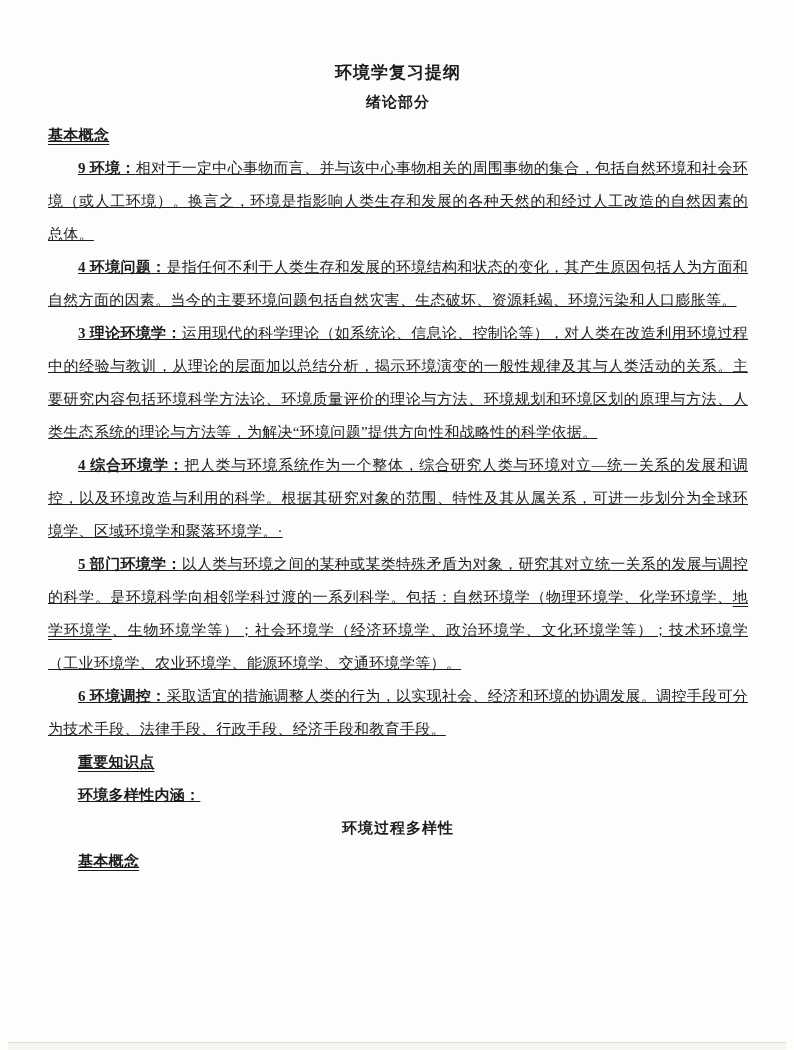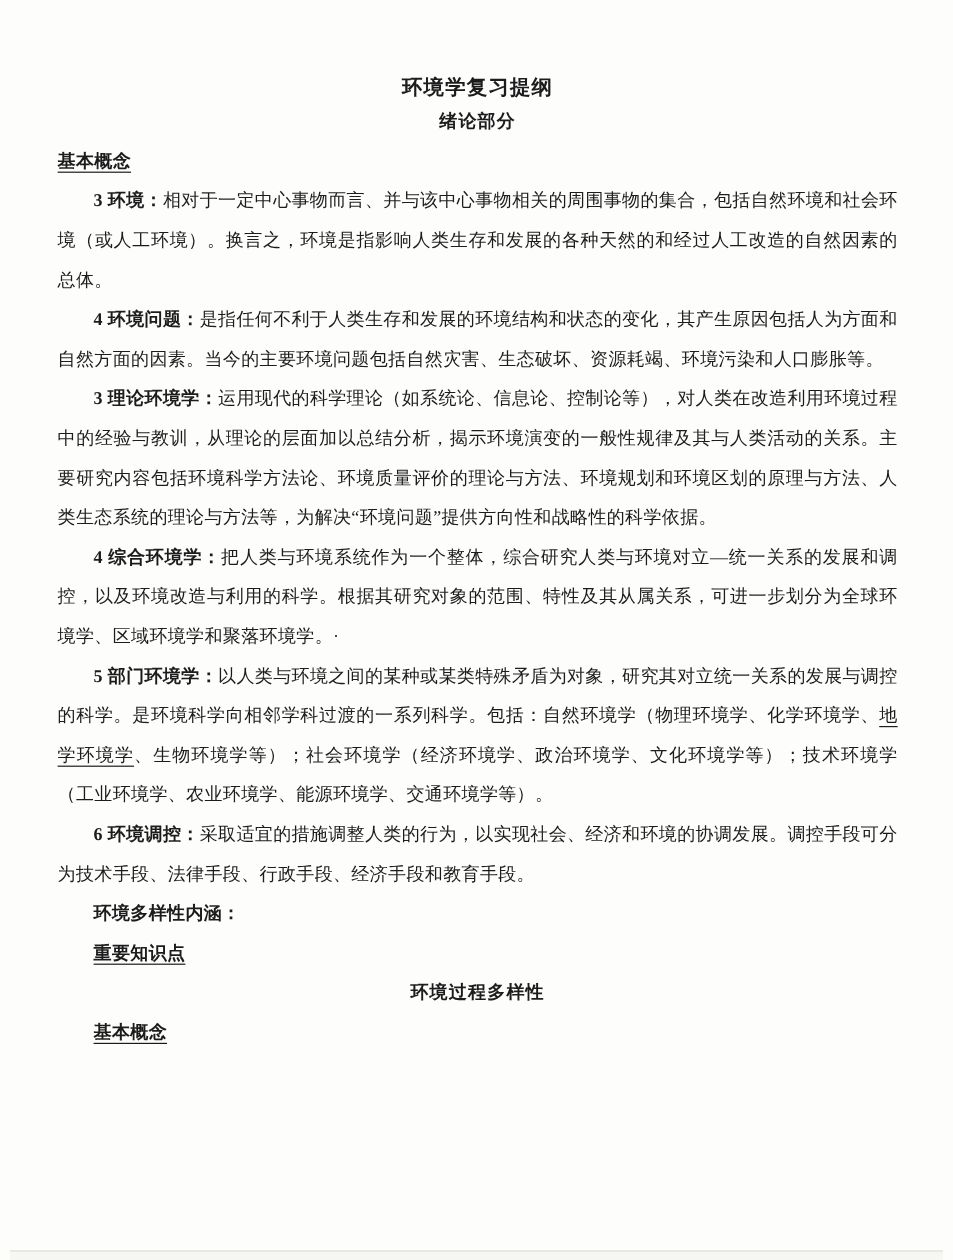--- a/index.html
+++ b/index.html
@@ -36,20 +36,21 @@
     letter-spacing: 1px;
   }
   .section-heading.first {
   }
   .body-text, .term, .sub-heading, .plain-para {
     margin: 0;
     font-size: 15px;
     line-height: 33px;
     text-align: justify;
     letter-spacing: 0.3px;
+    text-decoration: underline;
   }
   .term, .plain-para {
     text-indent: 2em;
   }
   .sub-heading {
     font-weight: bold;
   }
   .sub-heading.indented {
     text-indent: 2em;
   }
@@ -79,35 +80,35 @@
 
 <div class="page">
   <div class="content">
 
     <div class="doc-title">环境学复习提纲</div>
 
     <div class="section-heading first">绪论部分</div>
 
     <p class="sub-heading"><span class="underlined">基本概念</span></p>
 
-    <p class="term"><span class="term-label">3 环境：</span><span>相对于一定中心事物而言、并与该中心事物相关的周围事物的集合，包括自然环境和社会环境（或人工环境）。换言之，环境是指影响人类生存和发展的各种天然的和经过人工改造的自然因素的总体。</span></p>
+    <p class="term"><span class="term-label">9 环境：</span><span>相对于一定中心事物而言、并与该中心事物相关的周围事物的集合，包括自然环境和社会环境（或人工环境）。换言之，环境是指影响人类生存和发展的各种天然的和经过人工改造的自然因素的总体。</span></p>
 
     <p class="term"><span class="term-label">4 环境问题：</span><span>是指任何不利于人类生存和发展的环境结构和状态的变化，其产生原因包括人为方面和自然方面的因素。当今的主要环境问题包括自然灾害、生态破坏、资源耗竭、环境污染和人口膨胀等。</span></p>
 
     <p class="term"><span class="term-label">3 理论环境学：</span><span>运用现代的科学理论（如系统论、信息论、控制论等），对人类在改造利用环境过程中的经验与教训，从理论的层面加以总结分析，揭示环境演变的一般性规律及其与人类活动的关系。主要研究内容包括环境科学方法论、环境质量评价的理论与方法、环境规划和环境区划的原理与方法、人类生态系统的理论与方法等，为解决“环境问题”提供方向性和战略性的科学依据。</span></p>
 
     <p class="term"><span class="term-label">4 综合环境学：</span><span>把人类与环境系统作为一个整体，综合研究人类与环境对立—统一关系的发展和调控，以及环境改造与利用的科学。根据其研究对象的范围、特性及其从属关系，可进一步划分为全球环境学、区域环境学和聚落环境学。·</span></p>
 
     <p class="term"><span class="term-label">5 部门环境学：</span><span>以人类与环境之间的某种或某类特殊矛盾为对象，研究其对立统一关系的发展与调控的科学。是环境科学向相邻学科过渡的一系列科学。包括：自然环境学（物理环境学、化学环境学、</span><u class="inline-underline">地学环境学</u><span>、生物环境学等）；社会环境学（经济环境学、政治环境学、文化环境学等）；技术环境学（工业环境学、农业环境学、能源环境学、交通环境学等）。</span></p>
 
     <p class="term"><span class="term-label">6 环境调控：</span><span>采取适宜的措施调整人类的行为，以实现社会、经济和环境的协调发展。调控手段可分为技术手段、法律手段、行政手段、经济手段和教育手段。</span></p>
 
+    <p class="sub-heading indented"><span class="underlined">重要知识点</span></p>
+
     <p class="sub-heading indented"><span>环境多样性内涵：</span></p>
-
-    <p class="sub-heading indented"><span class="underlined">重要知识点</span></p>
 
 
     <div class="section-heading">环境过程多样性</div>
 
     <p class="sub-heading indented"><span class="underlined">基本概念</span></p>
 
     <p class="term"></p>
 
   </div>
 

